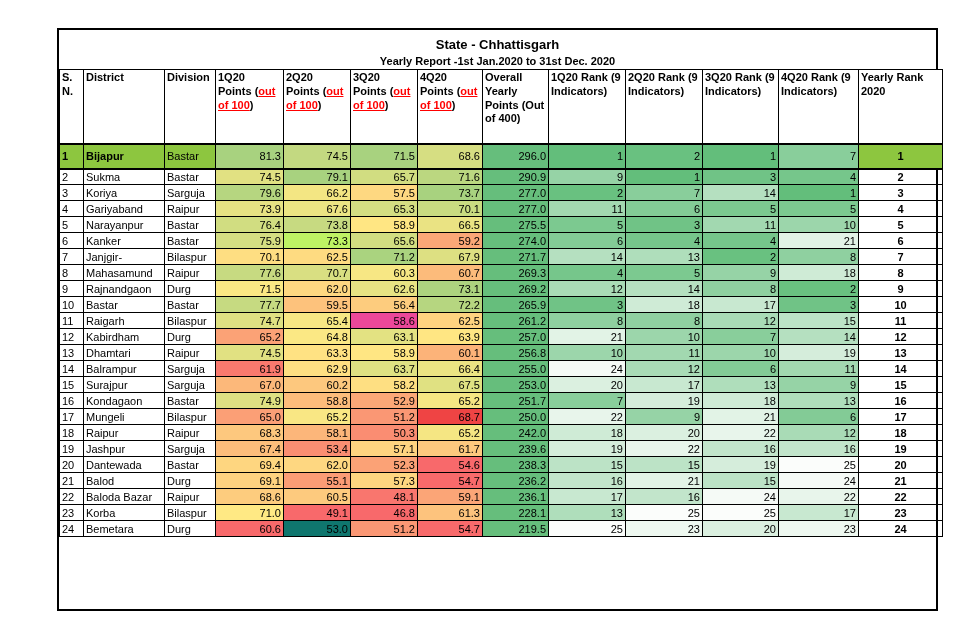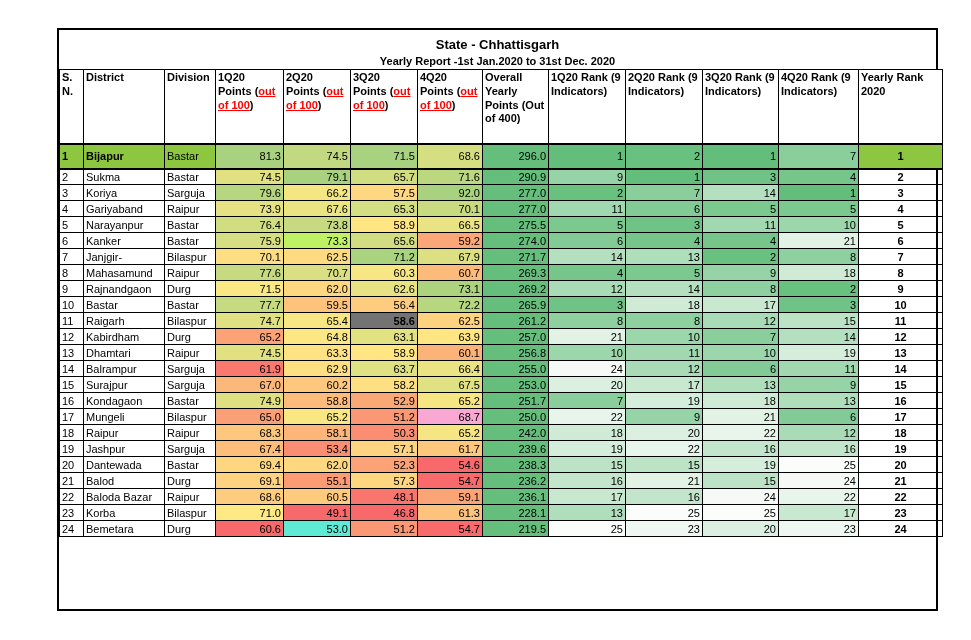--- a/index.html
+++ b/index.html
@@ -110,21 +110,21 @@
             <td class="num" style="background: rgb(118, 198, 139);">4</td>
             <td class="yearly" style="font-weight: bold;">2</td>
           </tr>
           <tr class="body-row">
             <td class="sn">3</td>
             <td class="txt">Koriya</td>
             <td class="txt">Sarguja</td>
             <td class="num" style="background: rgb(182, 214, 128);">79.6</td>
             <td class="num" style="background: rgb(243, 230, 131);">66.2</td>
             <td class="num" style="background: rgb(254, 216, 129);">57.5</td>
-            <td class="num" style="background: rgb(168, 210, 127);">92.0</td>
+            <td class="num" style="background: rgb(168, 210, 127);">73.7</td>
             <td class="num" style="background: rgb(102, 190, 124);">277.0</td>
             <td class="num" style="background: rgb(105, 193, 128);">2</td>
             <td class="num" style="background: rgb(137, 206, 155);">7</td>
             <td class="num" style="background: rgb(181, 224, 192);">14</td>
             <td class="num" style="background: rgb(99, 190, 123);">1</td>
             <td class="yearly" style="font-weight: bold;">3</td>
           </tr>
           <tr class="body-row">
             <td class="sn">4</td>
             <td class="txt">Gariyaband</td>
@@ -229,21 +229,21 @@
             <td class="num" style="background: rgb(200, 232, 208);">17</td>
             <td class="num" style="background: rgb(112, 195, 134);">3</td>
             <td class="yearly" style="font-weight: bold;">10</td>
           </tr>
           <tr class="body-row">
             <td class="sn">11</td>
             <td class="txt">Raigarh</td>
             <td class="txt">Bilaspur</td>
             <td class="num" style="background: rgb(223, 225, 130);">74.7</td>
             <td class="num" style="background: rgb(247, 231, 132);">65.4</td>
-            <td class="num" style="background: #737373; font-weight: bold;">58.6</td>
+            <td class="num" style="background: #ec4899;">58.6</td>
             <td class="num" style="background: rgb(254, 211, 128);">62.5</td>
             <td class="num" style="background: rgb(102, 190, 124);">261.2</td>
             <td class="num" style="background: rgb(143, 208, 160);">8</td>
             <td class="num" style="background: rgb(143, 208, 160);">8</td>
             <td class="num" style="background: rgb(169, 219, 182);">12</td>
             <td class="num" style="background: rgb(188, 227, 198);">15</td>
             <td class="yearly" style="font-weight: bold;">11</td>
           </tr>
           <tr class="body-row">
             <td class="sn">12</td>
@@ -320,21 +320,21 @@
             <td class="num" style="background: rgb(175, 222, 187);">13</td>
             <td class="yearly" style="font-weight: bold;">16</td>
           </tr>
           <tr class="body-row">
             <td class="sn">17</td>
             <td class="txt">Mungeli</td>
             <td class="txt">Bilaspur</td>
             <td class="num" style="background: rgb(251, 159, 118);">65.0</td>
             <td class="num" style="background: rgb(249, 231, 132);">65.2</td>
             <td class="num" style="background: rgb(250, 151, 116);">51.2</td>
-            <td class="num" style="background: #f9a8d4;">68.7</td>
+            <td class="num" style="background: #ef4444;">68.7</td>
             <td class="num" style="background: rgb(102, 190, 124);">250.0</td>
             <td class="num" style="background: rgb(232, 245, 235);">22</td>
             <td class="num" style="background: rgb(150, 211, 166);">9</td>
             <td class="num" style="background: rgb(226, 243, 230);">21</td>
             <td class="num" style="background: rgb(131, 203, 150);">6</td>
             <td class="yearly" style="font-weight: bold;">17</td>
           </tr>
           <tr class="body-row">
             <td class="sn">18</td>
             <td class="txt">Raipur</td>
@@ -423,21 +423,21 @@
             <td class="num" style="background: rgb(251, 253, 251);">25</td>
             <td class="num" style="background: rgb(251, 253, 251);">25</td>
             <td class="num" style="background: rgb(200, 232, 208);">17</td>
             <td class="yearly" style="font-weight: bold;">23</td>
           </tr>
           <tr class="body-row">
             <td class="sn">24</td>
             <td class="txt">Bemetara</td>
             <td class="txt">Durg</td>
             <td class="num" style="background: rgb(248, 105, 107);">60.6</td>
-            <td class="num" style="background: #5eead4;">53.0</td>
+            <td class="num" style="background: #0f766e;">53.0</td>
             <td class="num" style="background: rgb(250, 151, 116);">51.2</td>
             <td class="num" style="background: rgb(248, 106, 107);">54.7</td>
             <td class="num" style="background: rgb(102, 190, 124);">219.5</td>
             <td class="num" style="background: rgb(251, 253, 251);">25</td>
             <td class="num" style="background: rgb(238, 248, 240);">23</td>
             <td class="num" style="background: rgb(219, 240, 224);">20</td>
             <td class="num" style="background: rgb(238, 248, 240);">23</td>
             <td class="yearly" style="font-weight: bold;">24</td>
           </tr>
         </tbody>

